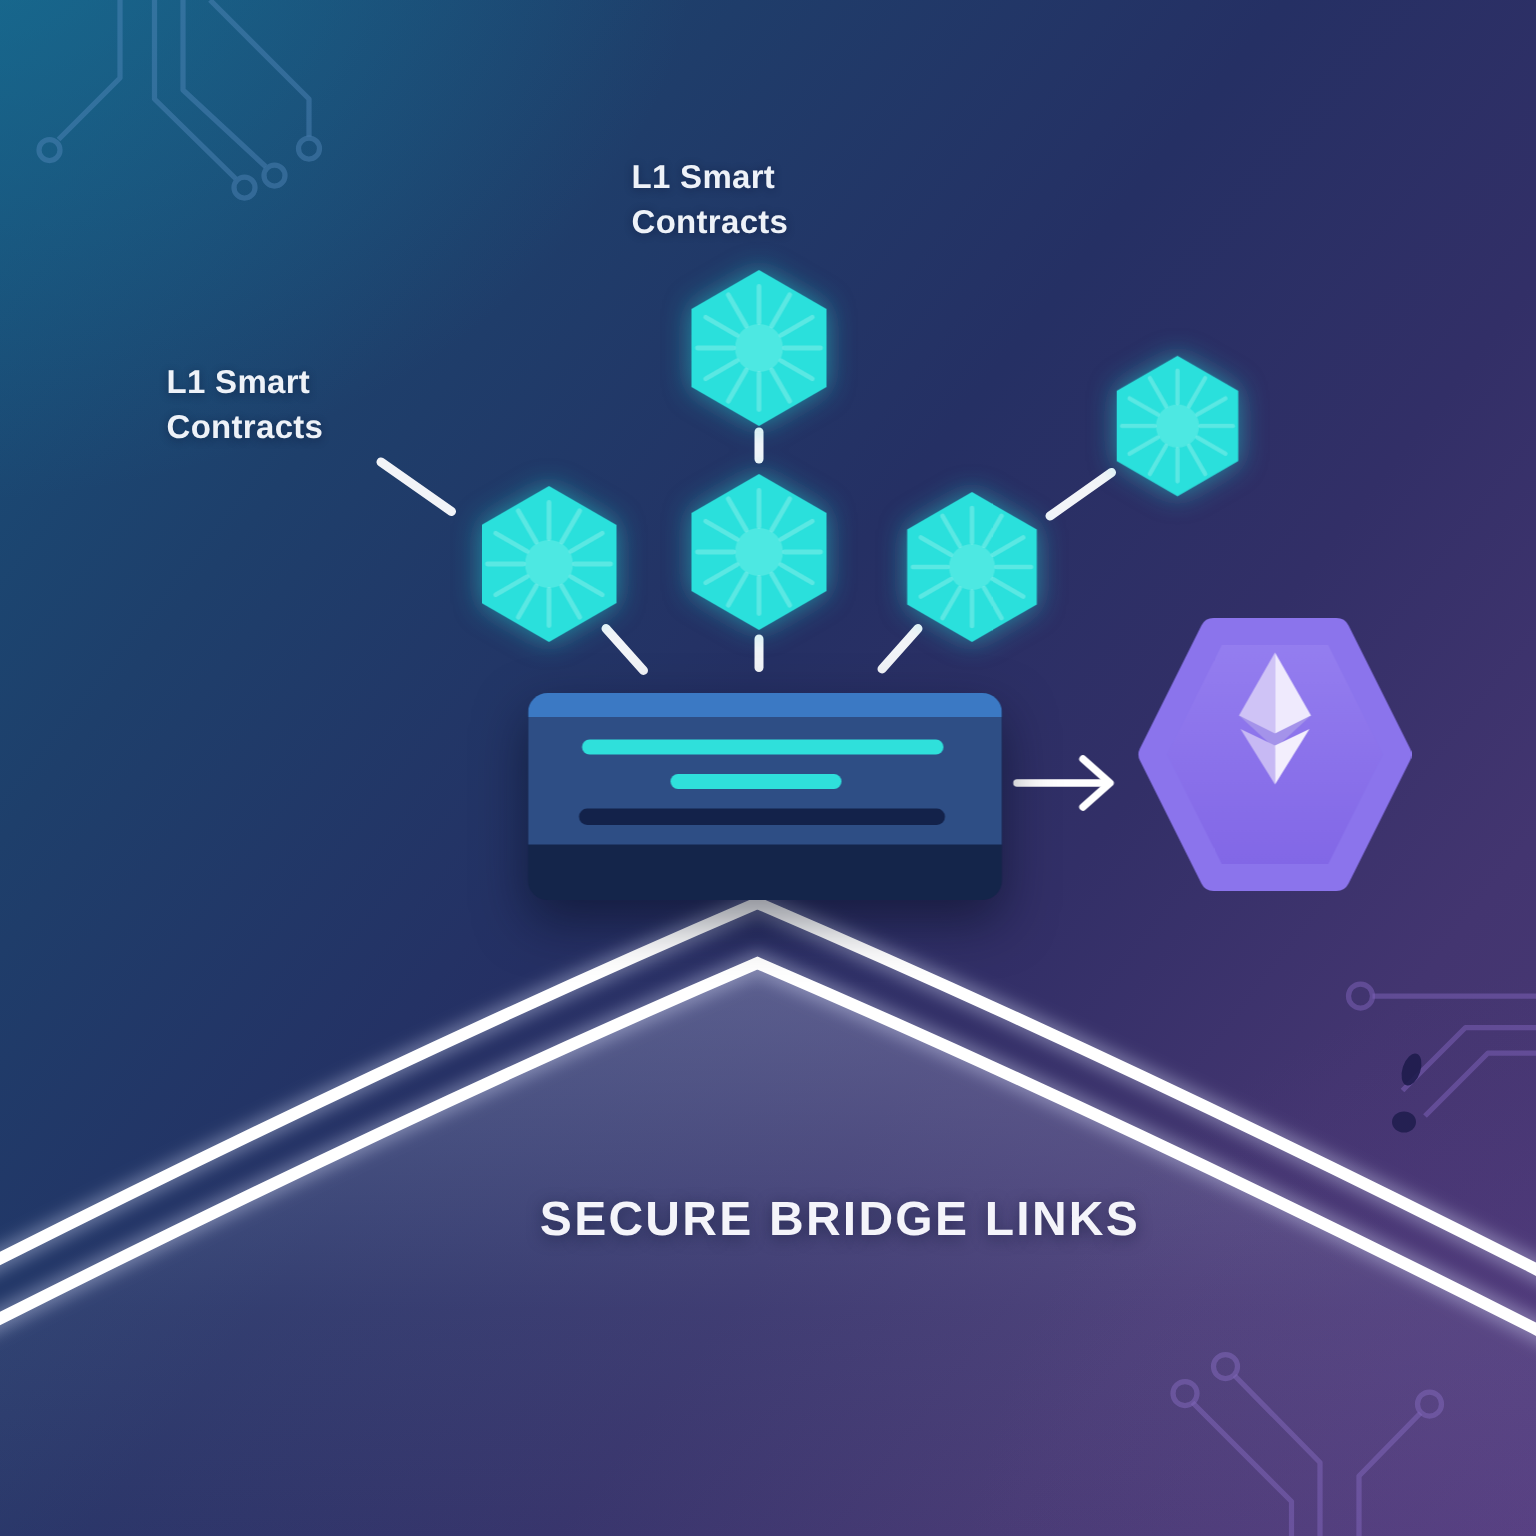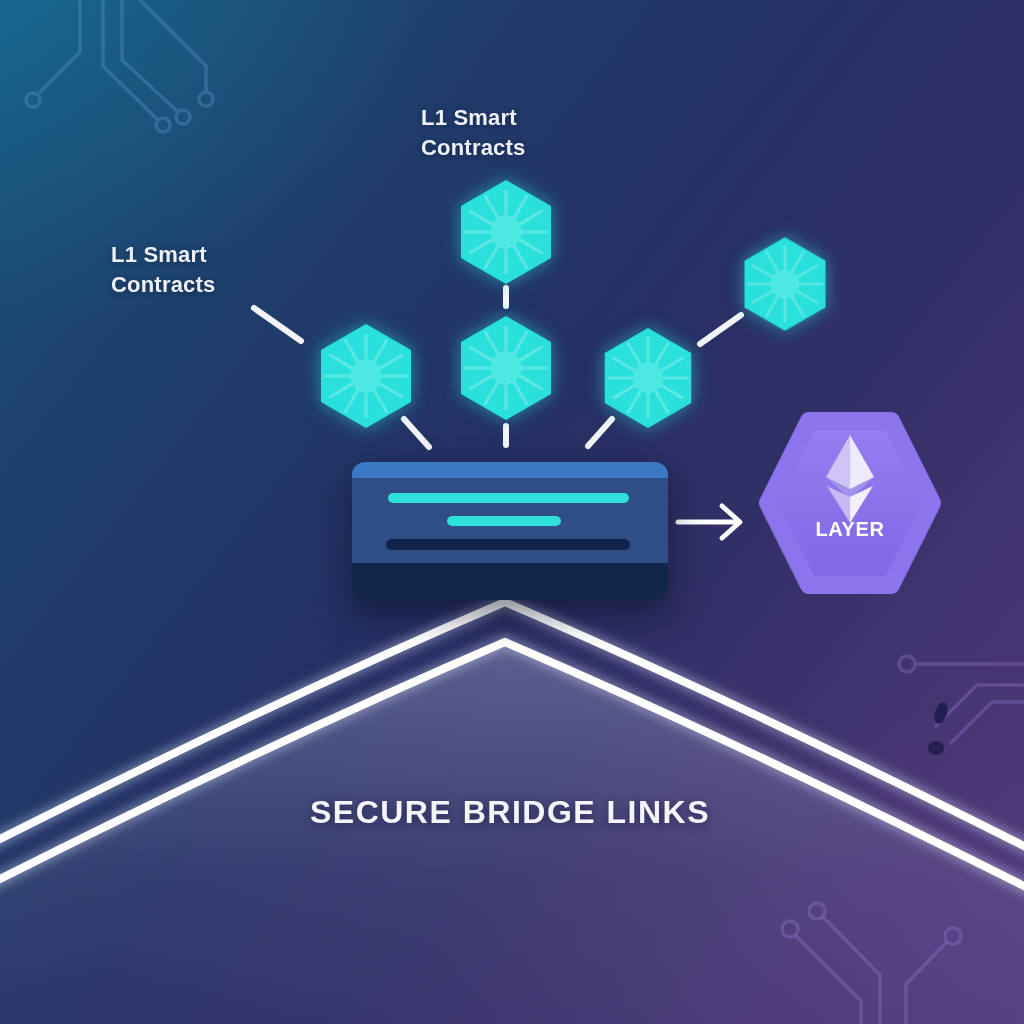--- a/index.html
+++ b/index.html
@@ -35,21 +35,21 @@
     font-size:22px;font-weight:700;line-height:30px;letter-spacing:0.2px;
     text-shadow:0 1px 6px rgba(10,20,50,0.45);
   }
   .label-top{left:421px;top:103px;width:170px;}
   .label-left{left:111px;top:240px;width:170px;}
   .eth-label{
     position:absolute;left:760px;top:515px;width:180px;text-align:center;
     color:#ffffff;font-size:20px;font-weight:700;line-height:29px;letter-spacing:0.6px;
   }
   .caption{
-    position:absolute;left:260px;top:794px;width:500px;text-align:center;
+    position:absolute;left:260px;top:794px;width:500px;text-align:right;
     color:#f4f4fa;font-size:32px;font-weight:700;letter-spacing:1.5px;
     text-shadow:0 2px 10px rgba(10,15,45,0.5);
   }
 </style>
 </head>
 <body>
 
 <div class="layer">
 <svg class="scene" viewBox="0 0 1024 1024">
   <defs>
@@ -170,16 +170,15 @@
     <div class="bar cyan bar2"></div>
     <div class="bar dark bar3"></div>
   </div>
 </div>
 
 <div class="node-label label-top">L1 Smart Contracts</div>
 
 <div class="node-label label-left">L1 Smart Contracts</div>
 
 <div class="eth-label">
-  <div>LAYER</div>
 </div>
 
 <div class="caption">SECURE BRIDGE LINKS</div>
 
 </body></html>

